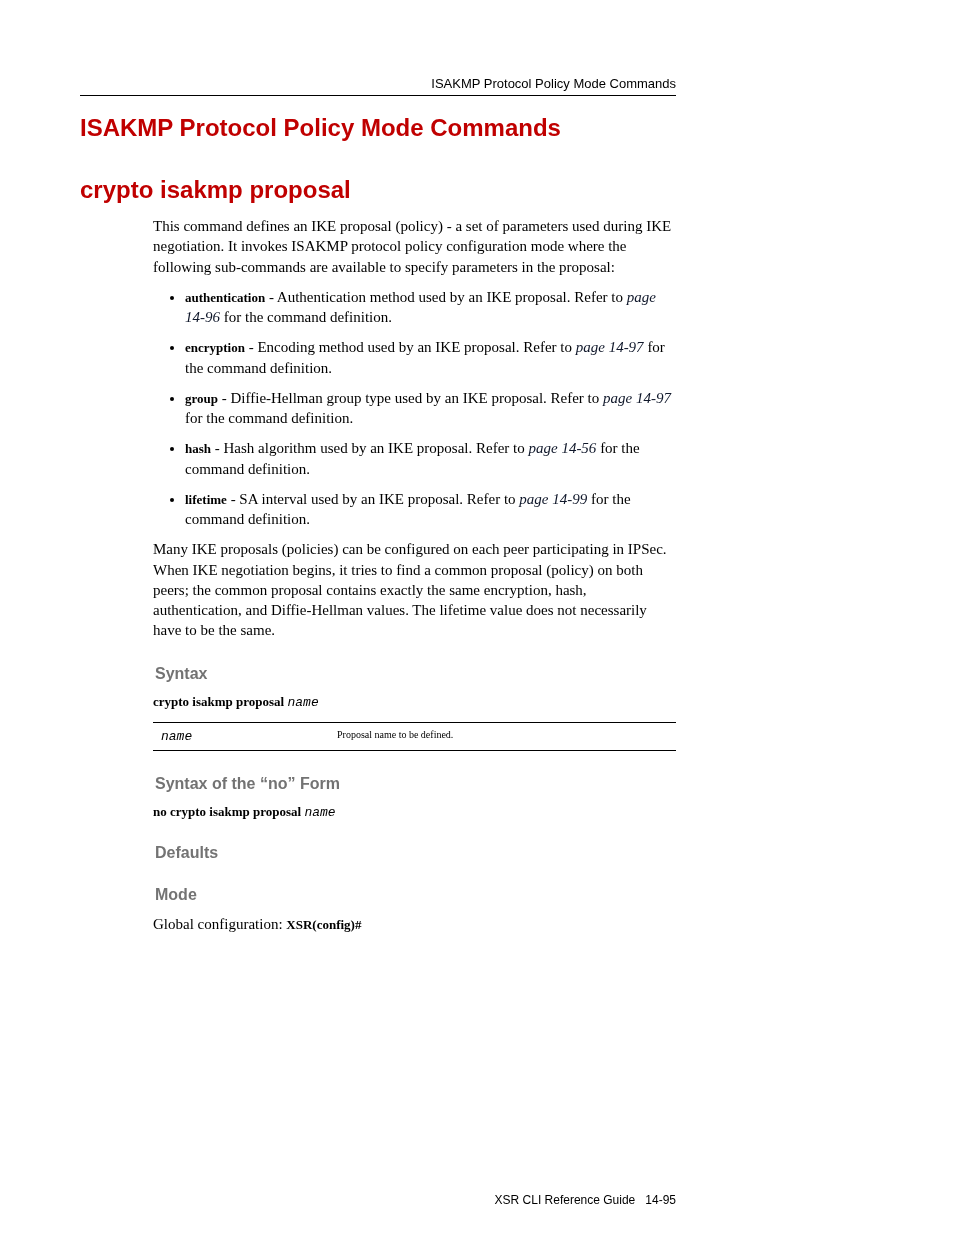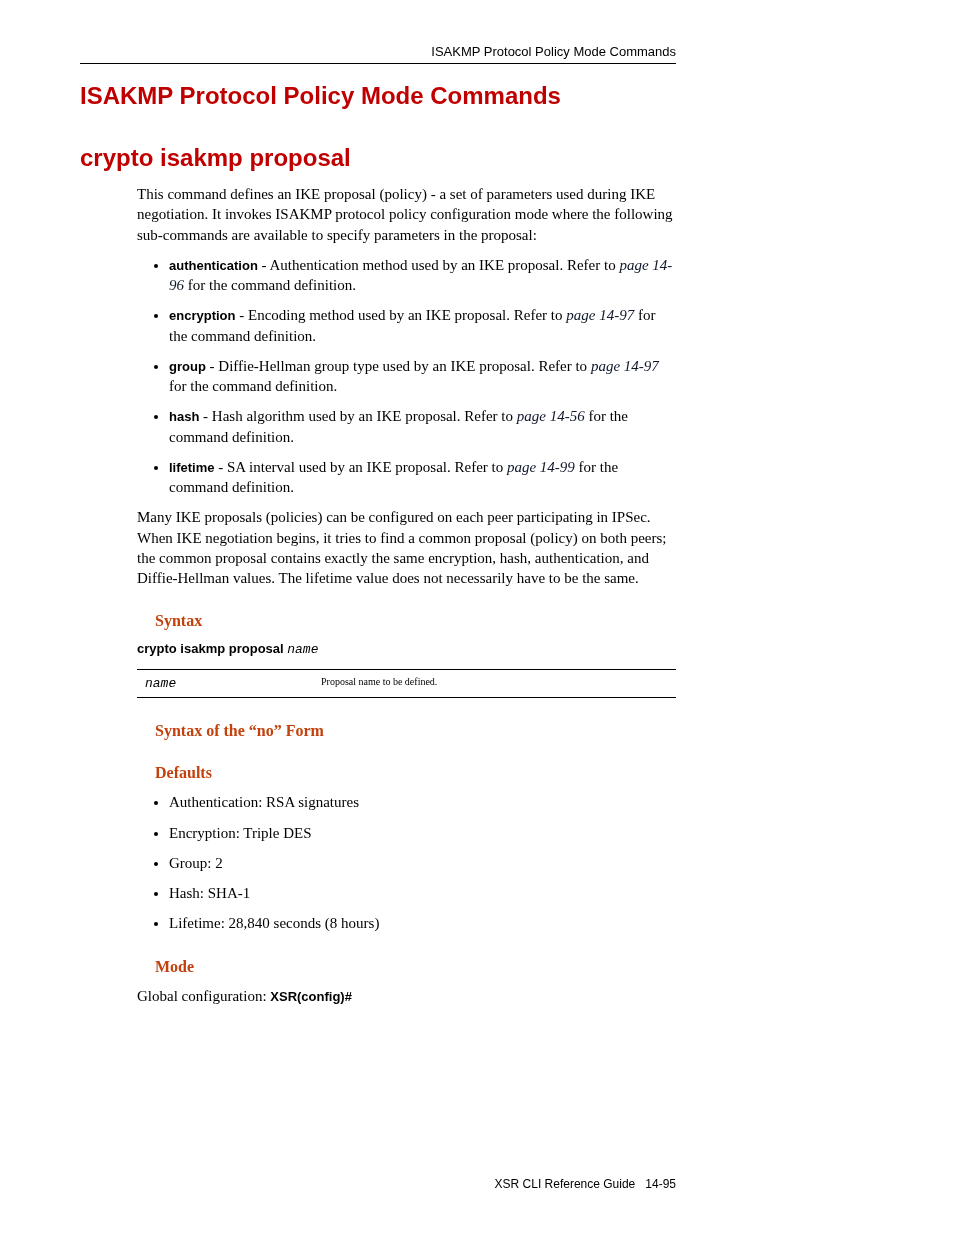--- a/index.html
+++ b/index.html
@@ -7,21 +7,21 @@
     padding: 0;
     font-family: Georgia, 'Times New Roman', serif;
     font-size: 15px;
     color: #000;
     background: #fff;
   }
   .page {
     width: 756px;
     min-height: 1235px;
     box-sizing: border-box;
-    padding: 44px 80px 40px 80px;
+    padding: 76px 80px 40px 80px;
     position: relative;
   }
   .header-line {
     text-align: right;
     font-family: Arial, Helvetica, sans-serif;
     font-size: 13px;
     color: #000;
     border-bottom: 1px solid #000;
     padding-bottom: 4px;
     margin-bottom: 18px;
@@ -34,55 +34,55 @@
     margin: 0 0 34px 0;
   }
   h1.command-title {
     font-family: Arial, Helvetica, sans-serif;
     font-weight: bold;
     font-size: 24px;
     color: #c00000;
     margin: 0 0 12px 0;
   }
   .body-indent {
-    margin-left: 57px;
+    margin-left: 73px;
   }
   .para {
     margin: 0 0 10px 0;
     line-height: 1.35;
   }
   ul.bullets {
     margin: 0 0 10px 0;
     padding-left: 32px;
   }
   ul.bullets li {
     margin-bottom: 10px;
     line-height: 1.35;
   }
   .mono {
-    font-family: Liberation Sans, sans-serif;
+    font-family: Liberation Serif, serif;
     font-weight: bold;
     font-size: 13px;
   }
   .mono-italic {
     font-family: "Courier New", monospace;
     font-style: italic;
     font-size: 13px;
     font-weight: normal;
   }
   a.pref {
     color: #0f172a;
     text-decoration: none;
     font-style: italic;
   }
   h3.sub {
-    font-family: Liberation Serif, serif;
+    font-family: Liberation Sans, sans-serif;
     font-weight: bold;
     font-size: 16px;
-    color: #c2410c;
+    color: #737373;
     margin: 24px 0 10px 75px;
   }
   .syntax-line {
     margin: 0 0 12px 0;
   }
   table.param {
     border-collapse: collapse;
     width: 100%;
     margin: 4px 0 8px 0;
   }
@@ -95,21 +95,21 @@
   }
   table.param td:first-child {
     width: 160px;
     font-family: "Courier New", monospace;
     font-style: italic;
     font-size: 13px;
   }
   .italic { font-style: italic; }
   .footer {
     position: absolute;
-    bottom: 44px;
+    bottom: 28px;
     right: 80px;
     font-family: Arial, Helvetica, sans-serif;
     font-size: 12px;
   }
 </style>
 </head>
 <body>
 
 <div class="page">
 
@@ -143,31 +143,27 @@
           <tr>
         <td>name</td>
         <td>Proposal name to be defined.</td>
       </tr>
     </tbody>
       </table>
   </div>
 
   <h3 class="sub">Syntax of the “no” Form</h3>
   <div class="body-indent">
+    <p class="syntax-line">
+      <span class="mono">no crypto isakmp proposal </span><span class="mono-italic">name</span>
+    </p>
   </div>
 
   <h3 class="sub">Defaults</h3>
   <div class="body-indent">
-    <ul class="bullets">
-      <li>Authentication: RSA signatures</li>
-      <li>Encryption: Triple DES</li>
-      <li>Group: 2</li>
-      <li>Hash: SHA-1</li>
-      <li>Lifetime: 28,840 seconds (8 hours)</li>
-    </ul>
   </div>
 
   <h3 class="sub">Mode</h3>
   <div class="body-indent">
     <p class="para">
       <span>Global configuration: </span><span class="mono">XSR(config)#</span>
     </p>
   </div>
 
   <div class="footer">

